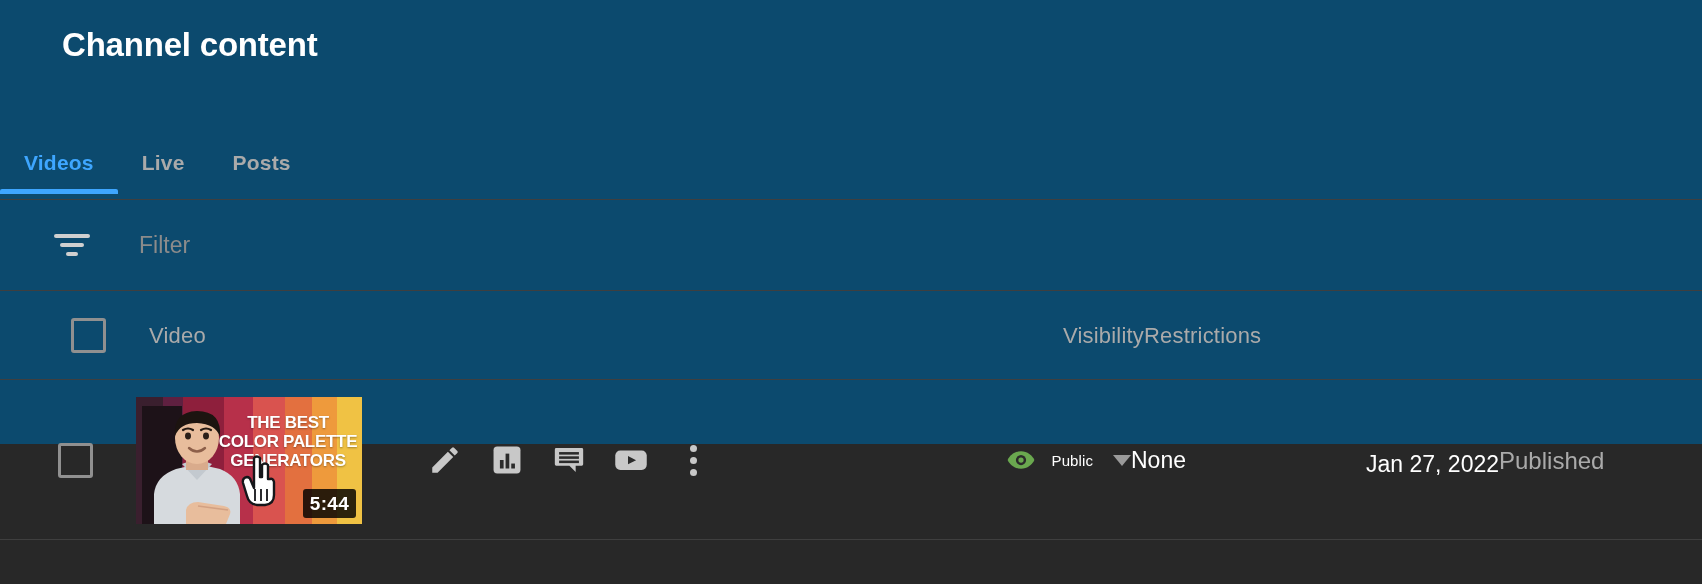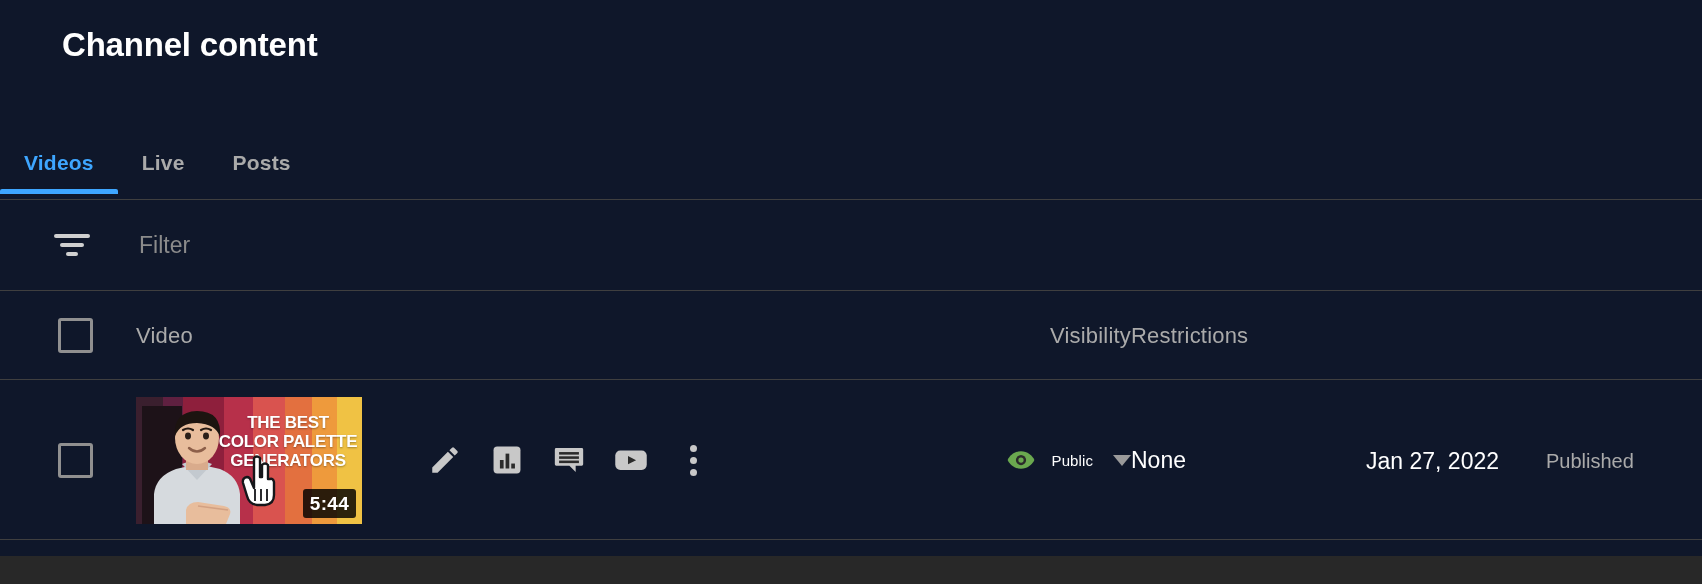--- a/index.html
+++ b/index.html
@@ -2,21 +2,21 @@
 <html><head>
 <meta charset="utf-8">
 <style>
   * { box-sizing: border-box; margin: 0; padding: 0; }
   html, body {
     width: 1702px; height: 584px;
     background: #282828;
     font-family: "Liberation Sans", sans-serif;
     overflow: hidden;
   }
-  .page { position: relative; width: 1702px; height: 556px; background: #0f172a; }
+  .page { position: relative; width: 1702px; height: 444px; background: #0c4a6e; }
 
   
   .page-title {
     position: absolute; left: 62px; top: 25px;
     font-size: 33px; font-weight: 700; color: #ffffff;
     letter-spacing: -0.2px; line-height: 1.2;
   }
 
   
   .tabs {
@@ -65,21 +65,21 @@
   }
   .filter-input::placeholder { color: #8b8b8b; }
   .filter-sep {
     position: absolute; left: 0; top: 290px; width: 100%;
     height: 1px; background: #3f3f3f;
   }
 
   
   .table { position: absolute; left: 0; top: 291px; width: 100%; }
   .row { position: relative; display: flex; align-items: center; width: 100%; }
-  .row.header { height: 89px; }
+  .row.header { height: 89px; padding-left: 13px; }
   .row.video { height: 160px; }
   .row-sep { position: absolute; left: 0; width: 100%; height: 1px; background: #3f3f3f; }
 
   .cb-cell {
     width: 136px; flex: 0 0 136px;
     display: flex; align-items: center; justify-content: flex-start;
     padding-left: 58px;
   }
   .checkbox {
     width: 35px; height: 35px; border: 3px solid #909090;
@@ -139,21 +139,21 @@
   .vis-wrap { display: flex; align-items: center; cursor: pointer; }
   .eye { flex: 0 0 auto; margin-right: 16px; }
   .vis-label { font-size: 15px; color: #ffffff; letter-spacing: .1px; }
   .caret {
     margin-left: 20px; width: 0; height: 0;
     border-left: 9px solid transparent; border-right: 9px solid transparent;
     border-top: 11px solid #9a9a9a;
   }
   .restr-label { font-size: 23px; color: #ffffff; }
   .date-main { font-size: 23px; color: #ffffff; line-height: 1.25; }
-  .date-sub { font-size: 20px; color: #aaaaaa; line-height: 1.45; margin-top: 3px; margin-left: 47px; }
+  .date-sub { font-size: 24px; color: #aaaaaa; line-height: 1.45; margin-top: 3px; }
 </style>
 </head>
 <body>
 
 <div class="page">
 
   <div class="page-title">Channel content</div>
 
   <div class="tabs">
     <div class="tab active">

